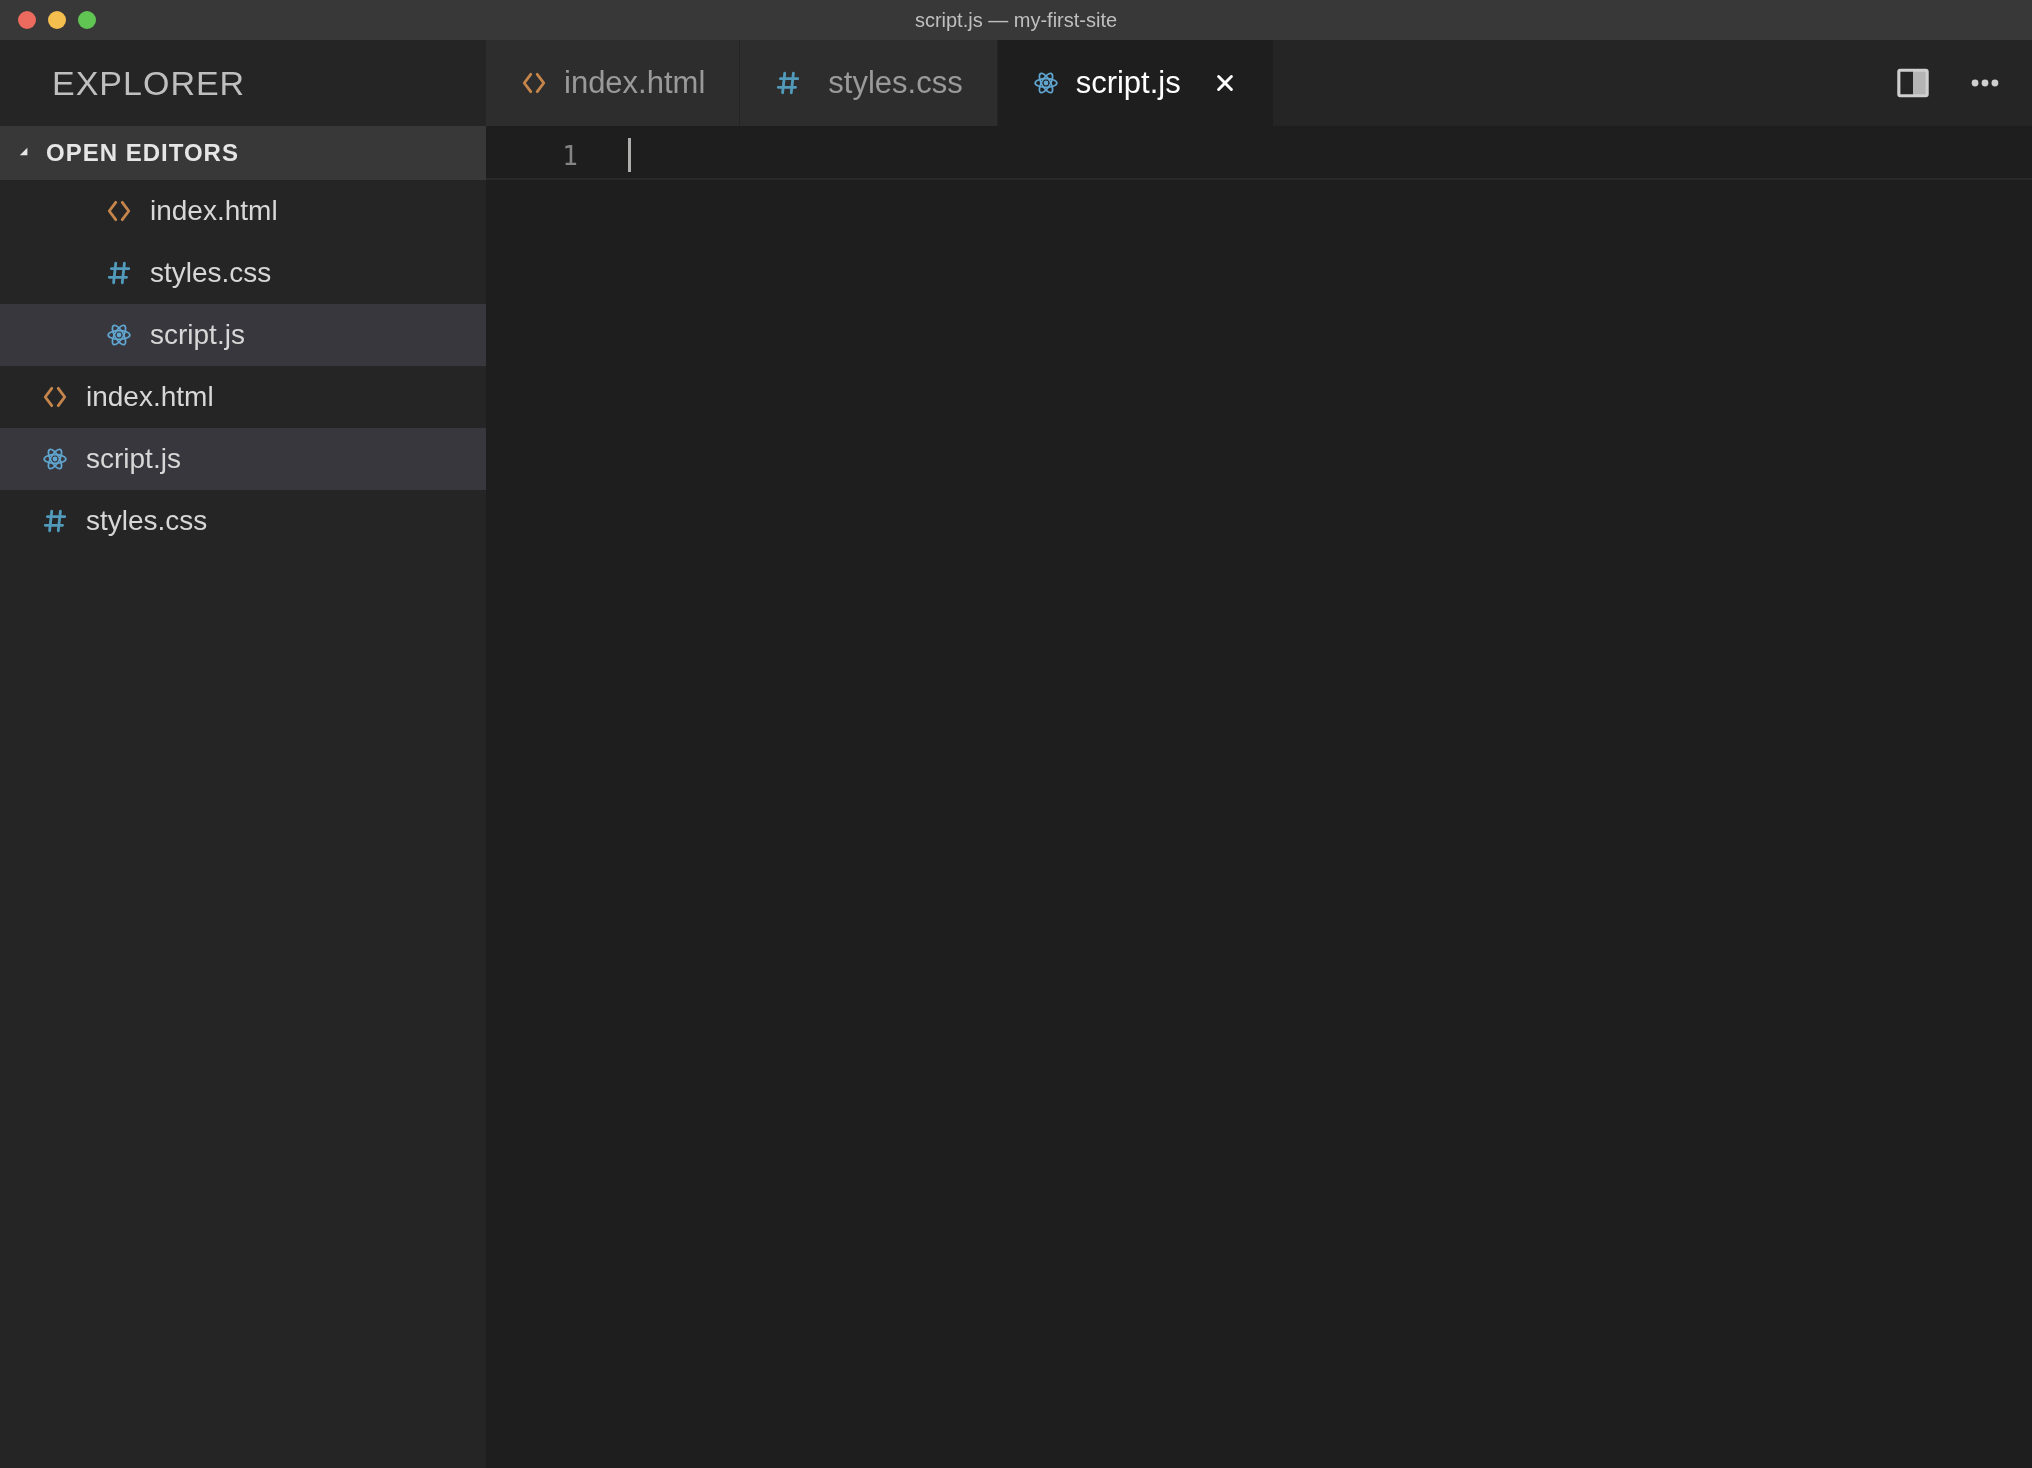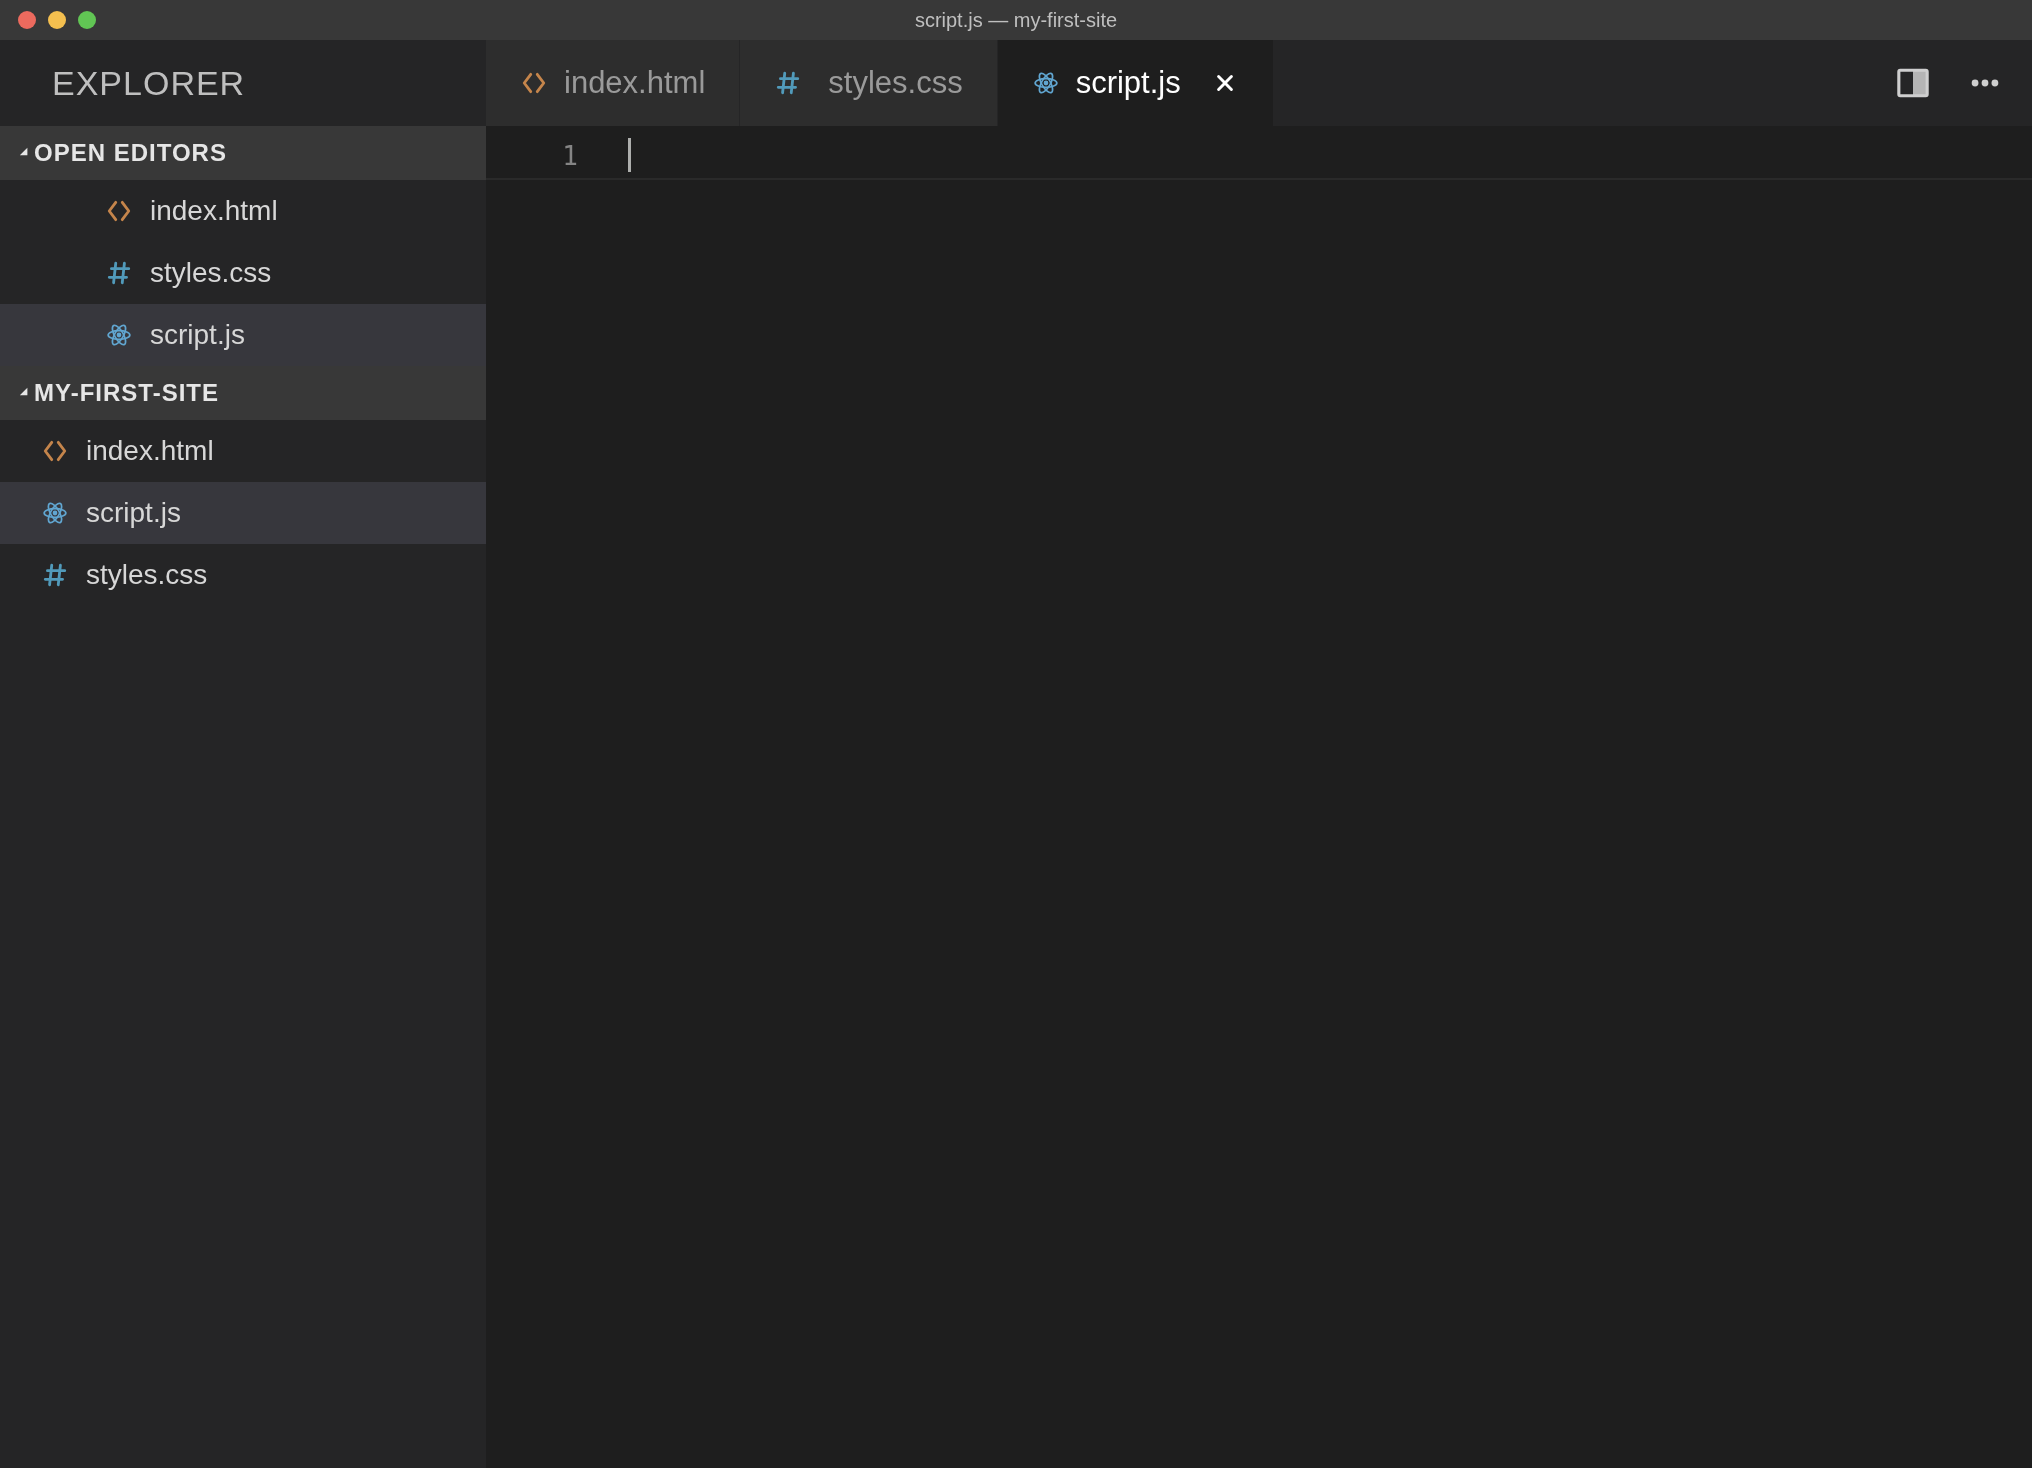--- a/index.html
+++ b/index.html
@@ -66,20 +66,21 @@
     padding-left: 52px;
     color: #bfbfbf;
     font-size: 34px;
     font-weight: 400;
     letter-spacing: 1px;
   }
   .section-header {
     height: 54px;
     display: flex;
     align-items: center;
+    gap: 12px;
     padding-left: 16px;
     background: #383838;
     color: #e6e6e6;
     font-size: 24px;
     font-weight: 700;
     letter-spacing: 1px;
   }
   .section-header .chev {
     width: 18px; height: 18px;
     display: inline-flex;
@@ -295,28 +296,20 @@
       </div>
       <div class="tree-item selected">
         <span class="file-icon" style="color:#61a6d1">
           <svg width="26" height="26">
               <use href="#i-atom"></use>
             </svg>
         </span>
         <span>script.js</span>
       </div>
 
-      <div class="section-header">
-        <span class="chev">
-          <svg width="16" height="16" style="transform:rotate(-45deg)">
-              <use href="#i-chev"></use>
-            </svg>
-        </span>
-        <span>MY-FIRST-SITE</span>
-      </div>
 
       <div class="folder">
         <div class="tree-item">
           <span class="file-icon" style="color:#c5854b">
             <svg width="26" height="26">
                 <use href="#i-html"></use>
               </svg>
           </span>
           <span>index.html</span>
         </div>

